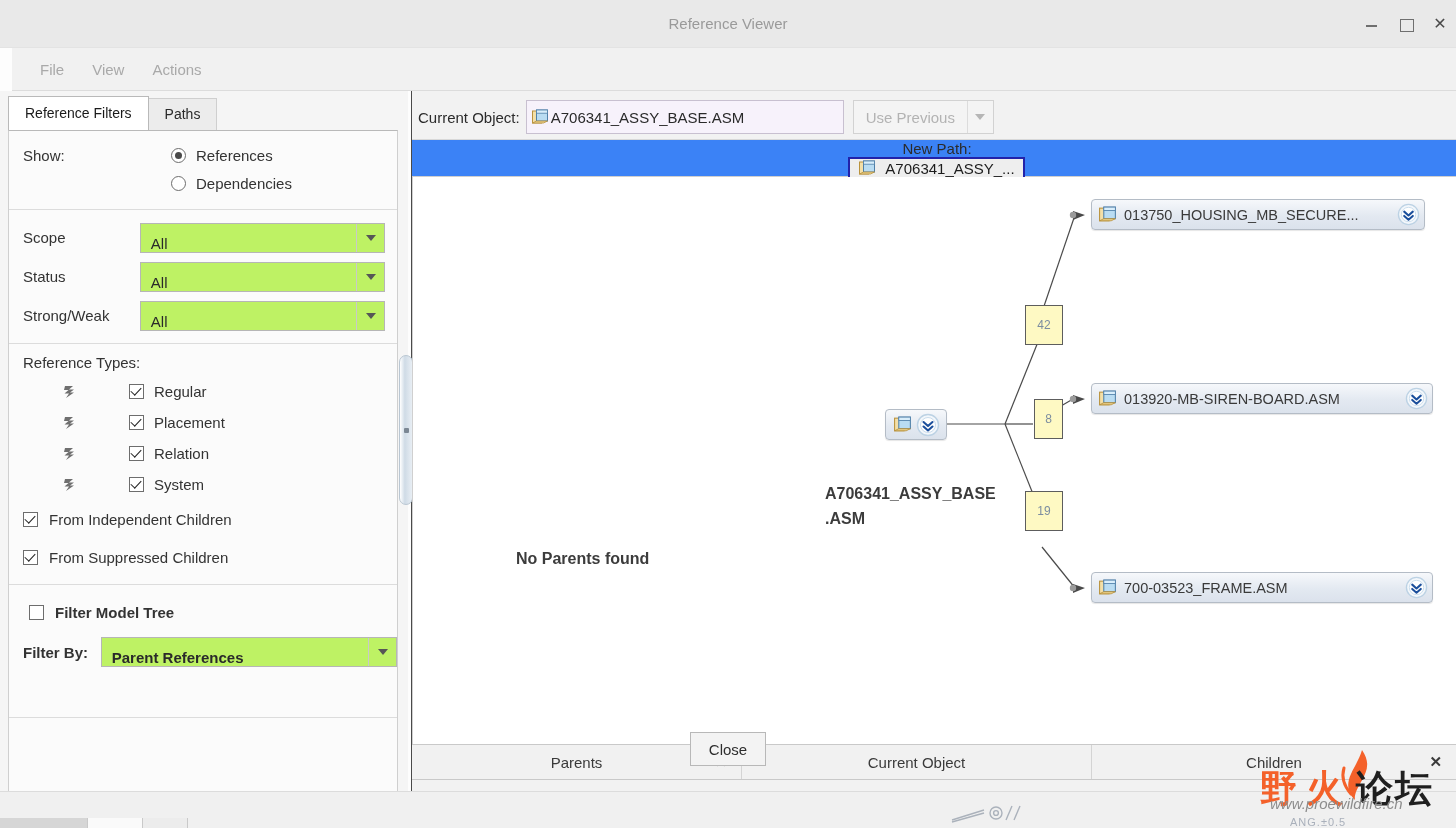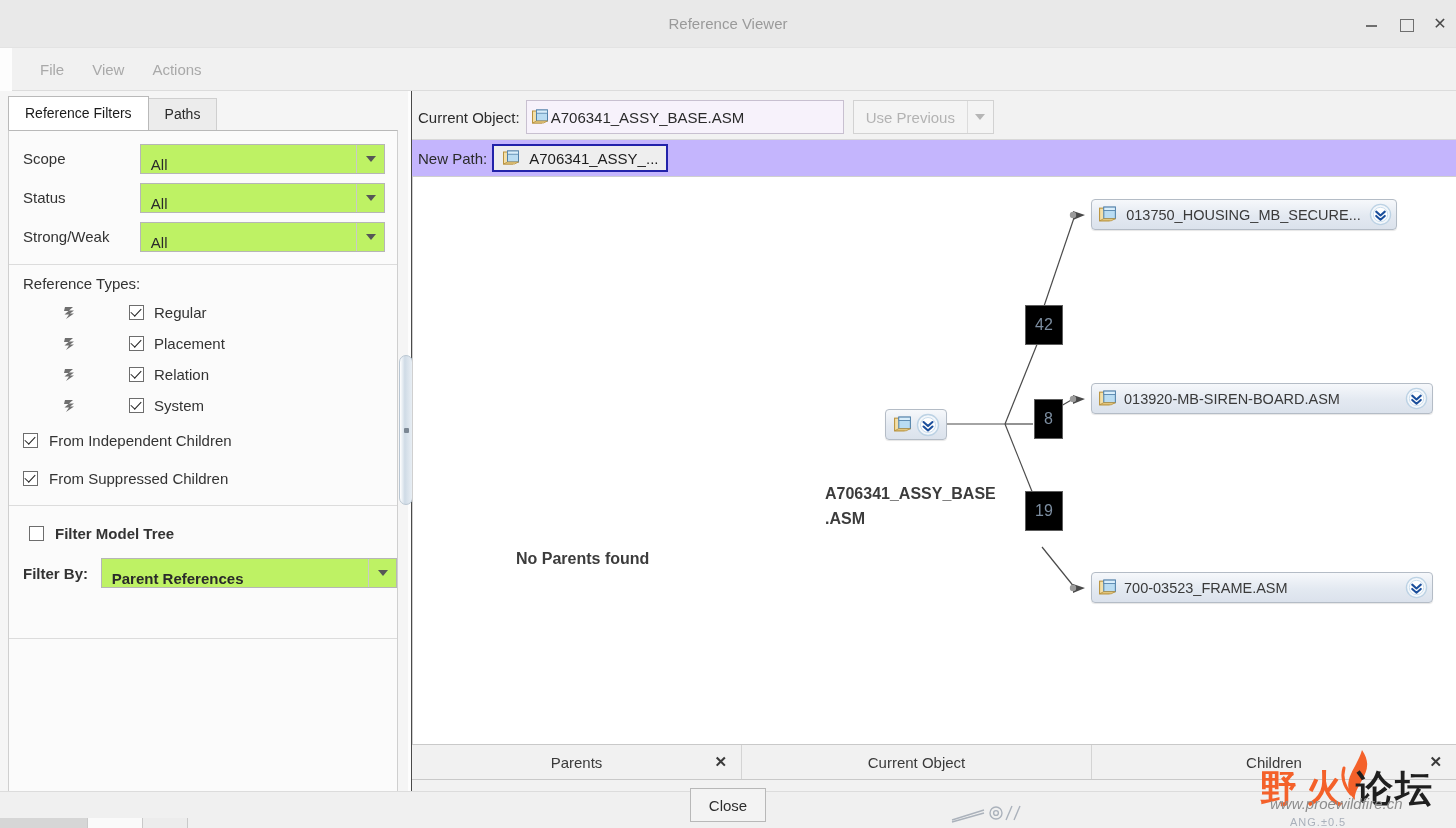--- a/index.html
+++ b/index.html
@@ -186,24 +186,24 @@
   }
   .useprev .t { padding: 0 12px; font-size: 15px; color: #b3b3b3; }
   .useprev .arrowcell { width: 26px; height: 100%; border-left: 1px solid #dcdcdc;
     display: flex; align-items: center; justify-content: center; }
   .caret-d.light {
     border-top-color: #b6b6b6;
   }
 
   .pathbar {
     position: absolute; left: 0; top: 48px; width: 1044px; height: 38px;
-    background: #c4b5fd;
+    background: #3b82f6;
     border-top: 1px solid #d8d8d8;
     border-bottom: 1px solid #cfcfcf;
-    display: flex; align-items: center;
+    display: flex; align-items: center; flex-direction: column;
   }
   .pathbar .pl { font-size: 15px; color: #2b2b2b; margin-left: 6px; }
   .pathchip {
     margin-left: 5px;
     height: 28px; border: 2px solid #2222aa; background: #eeeeee;
     display: flex; align-items: center; padding: 0 8px;
     font-size: 15px; color: #1c1c1c; gap: 8px;
   }
 
   .canvas {
@@ -241,23 +241,23 @@
     position: absolute; left: 472px; top: 232px;
     height: 31px; width: 62px;
     border: 1px solid #b4bcc6; border-radius: 4px;
     background: linear-gradient(to bottom, #f6f8fb 0%, #e3e9f1 55%, #dbe2ec 100%);
     display: flex; align-items: center; justify-content: center; gap: 3px;
     box-shadow: 0 1px 1px rgba(0,0,0,0.10);
   }
 
   .edgebox {
     position: absolute;
-    border: 1.4px solid #5d5d5d; background: #000000;
+    border: 1.4px solid #5d5d5d; background: #fef9c3;
     display: flex; align-items: center; justify-content: center;
-    font-size: 16px; color: #7c8da0;
+    font-size: 12px; color: #7c8da0;
   }
 
   
   .statusbar {
     position: absolute; left: 0; top: 653px; width: 1044px; height: 36px;
     background: #f1f1f1;
     border-top: 1px solid #c9c9c9;
     border-bottom: 1px solid #c9c9c9;
     display: flex;
   }
@@ -272,21 +272,21 @@
     font-size: 15px; color: #3a3a3a; font-weight: bold;
   }
 
   
   .bottombar {
     position: absolute; left: 0; top: 791px; width: 1456px; height: 37px;
     background: #f0f0f0;
     border-top: 1px solid #dcdcdc;
   }
   .closebtn {
-    position: absolute; left: 690px; top: 788px;
+    position: absolute; left: 690px; top: 732px;
     width: 76px; height: 34px;
     border: 1px solid #b8b8b8; background: #f3f3f3;
     font-size: 15px; color: #2d2d2d;
     display: flex; align-items: center; justify-content: center;
   }
 
   
   .underlay-tabs {
     position: absolute; left: 0; top: 818px; width: 200px; height: 10px;
     display: flex;
@@ -340,20 +340,32 @@
 
   <div class="leftpanel">
 
     <div class="tabstrip">
       <div class="tab active">Reference Filters</div>
       <div class="tab">Paths</div>
     </div>
 
     <div class="tabbody">
 
+      <div class="grp" style="padding:10px 0 12px 0;">
+        <div class="row" style="padding-left:14px; height:28px;">
+          <div class="lbl" style="width:148px;">Show:</div>
+          <div class="radio on"></div>
+          <div class="lbl" style="margin-left:10px;">References</div>
+        </div>
+        <div class="row" style="padding-left:14px; height:28px;">
+          <div style="width:148px;"></div>
+          <div class="radio"></div>
+          <div class="lbl" style="margin-left:10px;">Dependencies</div>
+        </div>
+      </div>
 
       <div class="grp" style="padding:8px 0 8px 0;">
         <div class="row" style="padding:0 12px 0 14px; height:39px;">
           <div class="lbl" style="width:124px;">Scope</div>
           <div class="combo" style="width:260px;">
             <div class="val">All</div>
             <div class="arrowcell">
                 <i class="caret-d"></i>
               </div>
           </div>
@@ -548,21 +560,21 @@
       <div class="edgebox" style="left:612px; top:128px; width:38px; height:40px;">
         <span>42</span>
       </div>
       <div class="edgebox" style="left:621px; top:222px; width:29px; height:40px;">
         <span>8</span>
       </div>
       <div class="edgebox" style="left:612px; top:314px; width:38px; height:40px;">
         <span>19</span>
       </div>
 
-      <div class="node spread" style="left:678px; top:22px; width:306px;text-align:center;">
+      <div class="node spread" style="left:678px; top:22px; width:334px;">
         <span style="display:inline-flex;">
           <svg width="20" height="20" viewBox="0 0 19 19">
             <rect x="1.5" y="3" width="9" height="12" fill="#f3dfa8" stroke="#b9923c" stroke-width="1"></rect>
             <rect x="5.5" y="2" width="11" height="11" fill="#b9dcf2" stroke="#4f7fa8" stroke-width="1"></rect>
             <rect x="5.5" y="2" width="11" height="3.2" fill="#d9eefb" stroke="#4f7fa8" stroke-width="0.8"></rect>
             <path d="M1.5 15 l4 -2 h11 l-4 2 z" fill="#e8cf8c" stroke="#b9923c" stroke-width="0.8"></path>
           </svg>
         </span>
         <span class="nm">013750_HOUSING_MB_SECURE...</span>
         <span style="display:inline-flex;">

